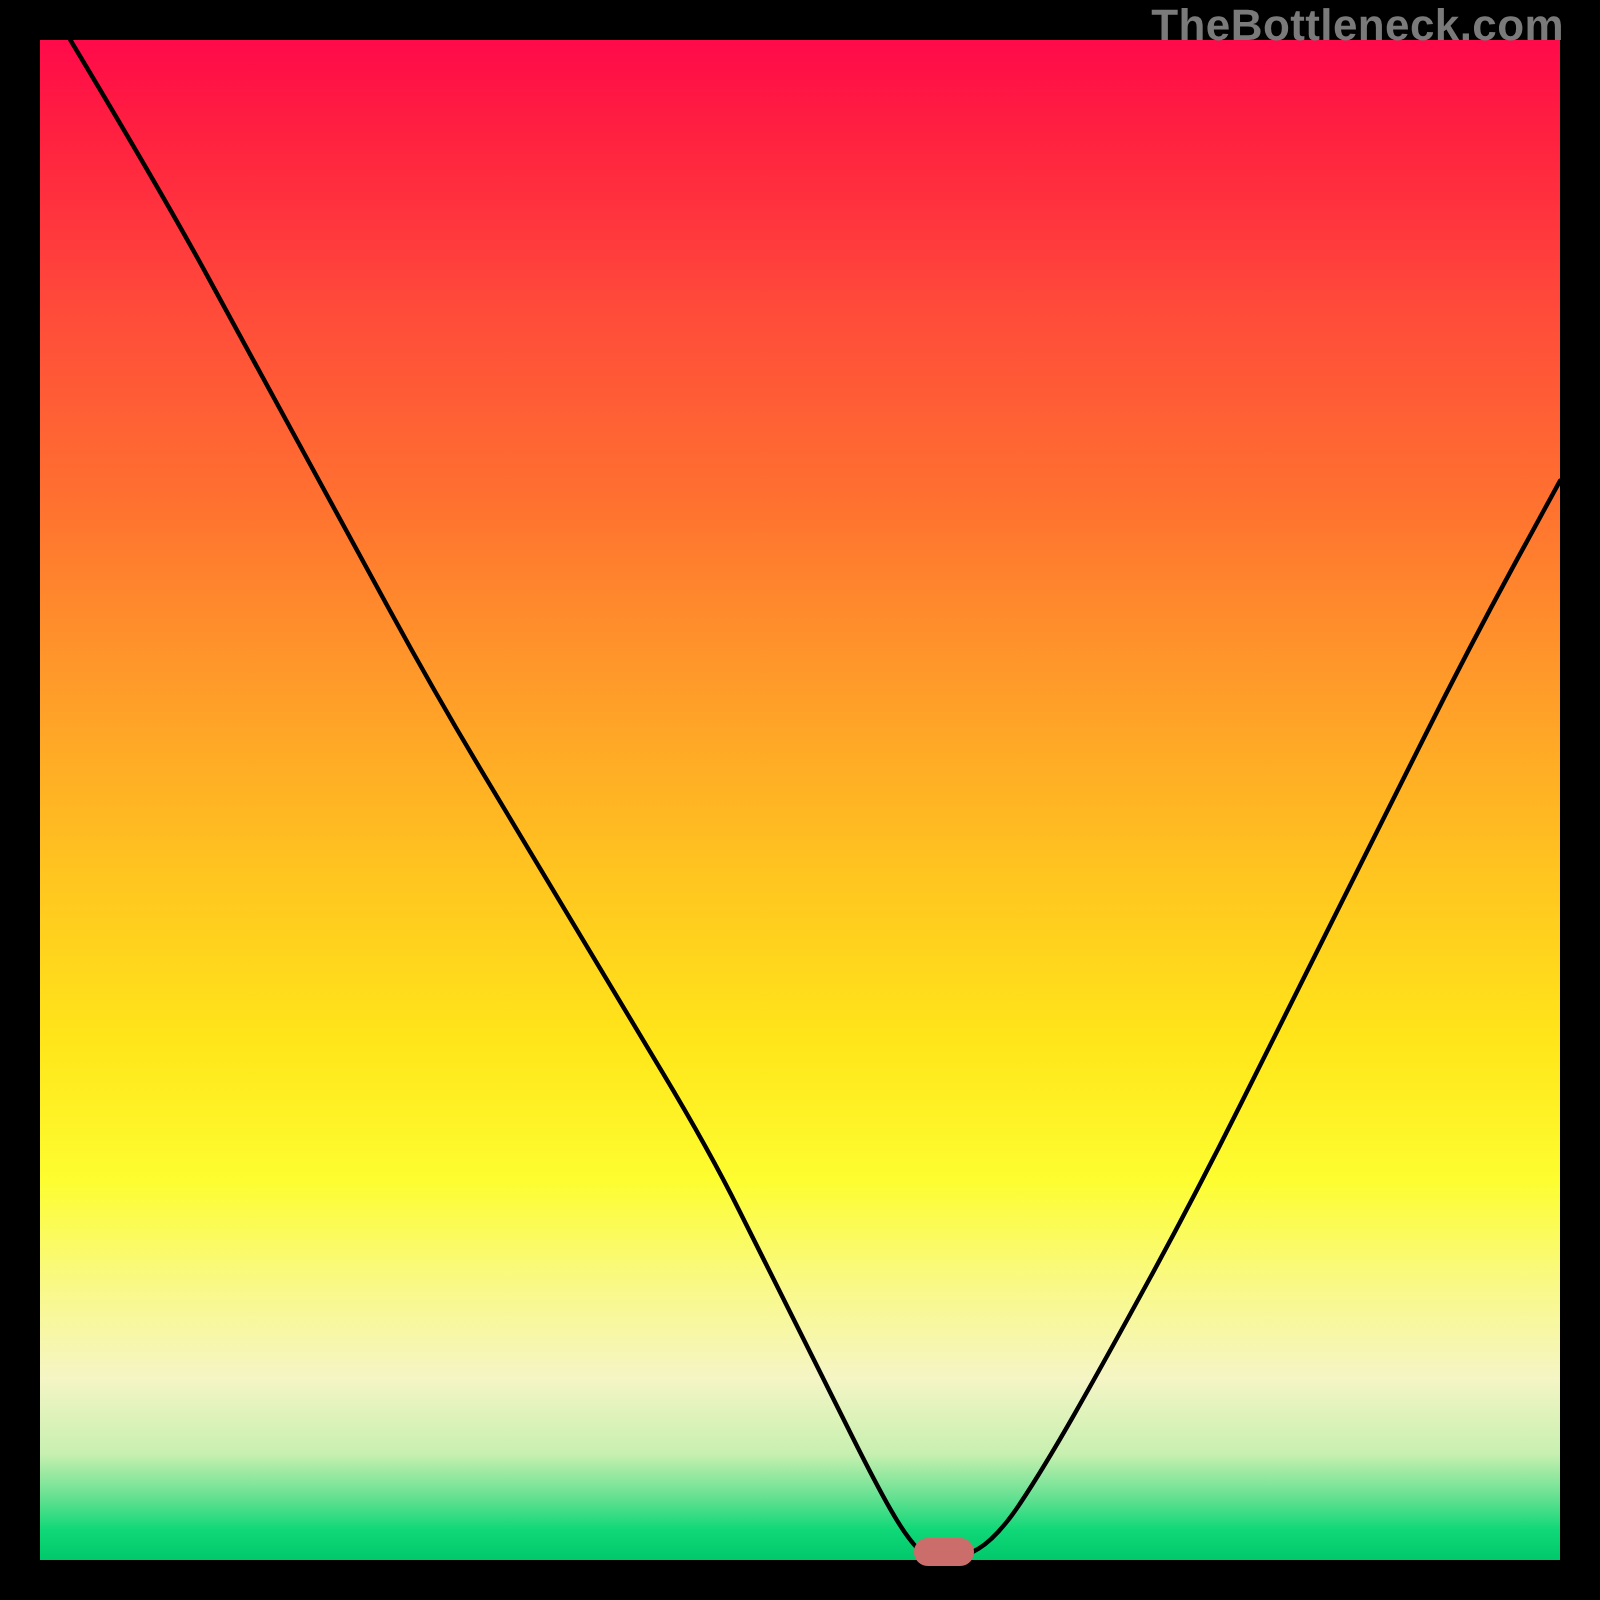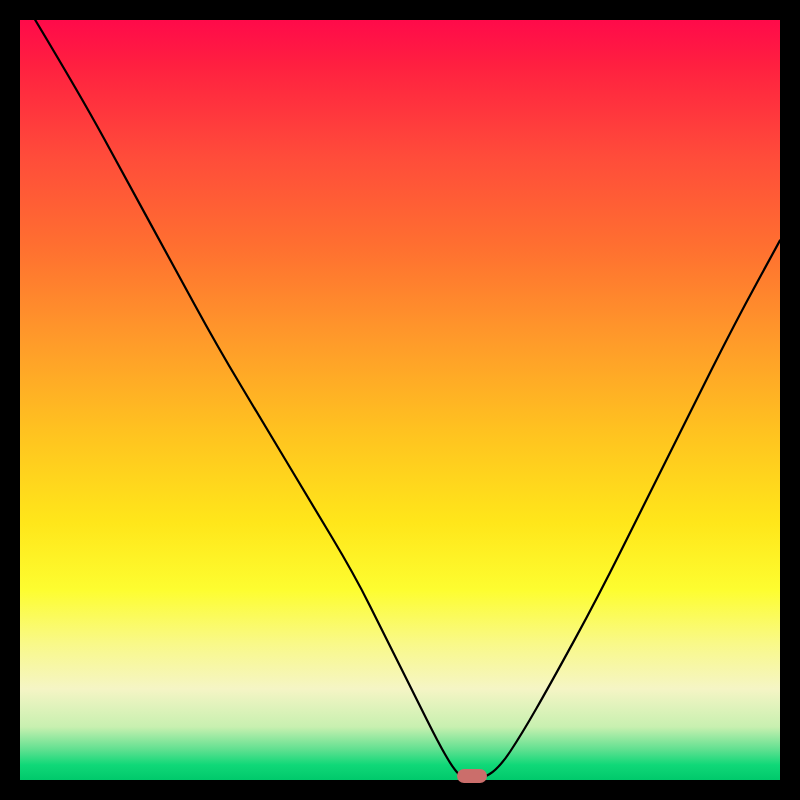--- a/index.html
+++ b/index.html
@@ -72,14 +72,15 @@
   <div class="plot-area">
 
     <svg class="curve" viewBox="0 0 760 760" preserveAspectRatio="none">
       <path id="curve-path" fill="none" stroke="#000000" stroke-width="2.2" stroke-linecap="round" stroke-linejoin="round" d="M 15.20 0.00 Q 60.80 76.00 83.60 117.80 Q 106.40 159.60 129.20 201.40 Q 152.00 243.20 174.80 285.00 Q 197.60 326.80 220.40 364.80 Q 243.20 402.80 266.00 440.80 Q 288.80 478.80 311.60 516.80 Q 334.40 554.80 349.60 585.20 Q 364.80 615.60 380.00 646.00 Q 395.20 676.40 406.60 699.20 Q 418.00 722.00 425.60 735.30 Q 433.20 748.60 438.90 754.30 Q 444.60 760.00 452.20 760.00 Q 459.80 760.00 469.30 754.30 Q 478.80 748.60 490.20 731.50 Q 501.60 714.40 516.80 687.80 Q 532.00 661.20 554.80 619.40 Q 577.60 577.60 600.40 532.00 Q 623.20 486.40 646.00 440.80 Q 668.80 395.20 691.60 349.60 Q 714.40 304.00 737.20 262.20 T 760.00 220.40"></path>
     </svg>
 
     <div id="marker" class="marker" style="left: 437.2px; top: 749.2px; background: rgb(203, 110, 107);"></div>
 
   </div>
 
+  <div class="attribution">TheBottleneck.com</div>
 
 </div>
 
 </body></html>

